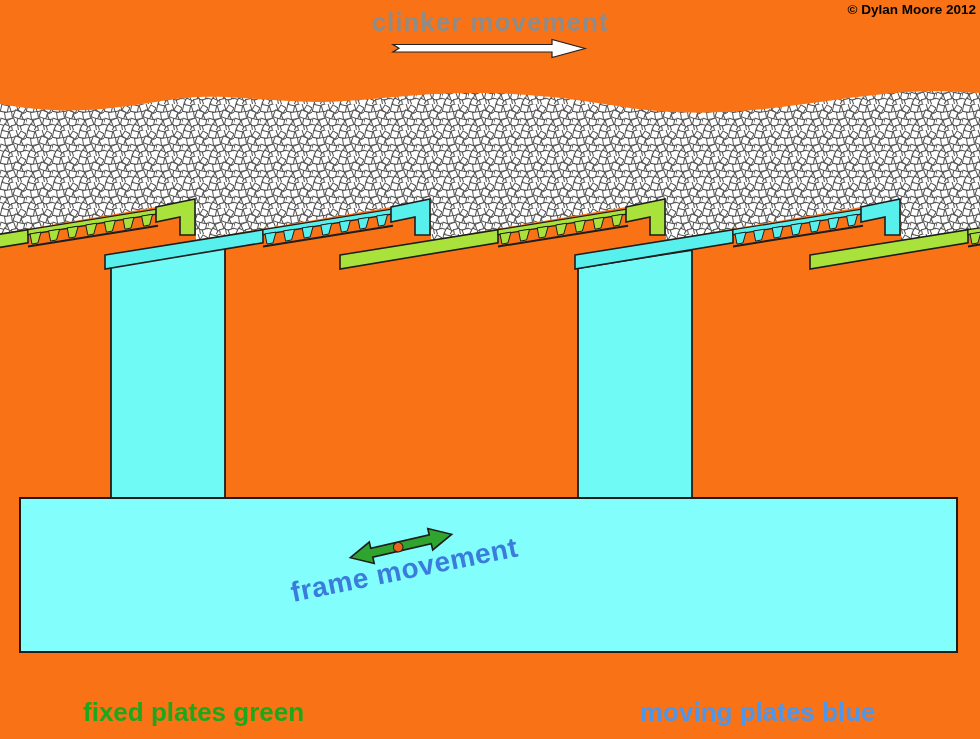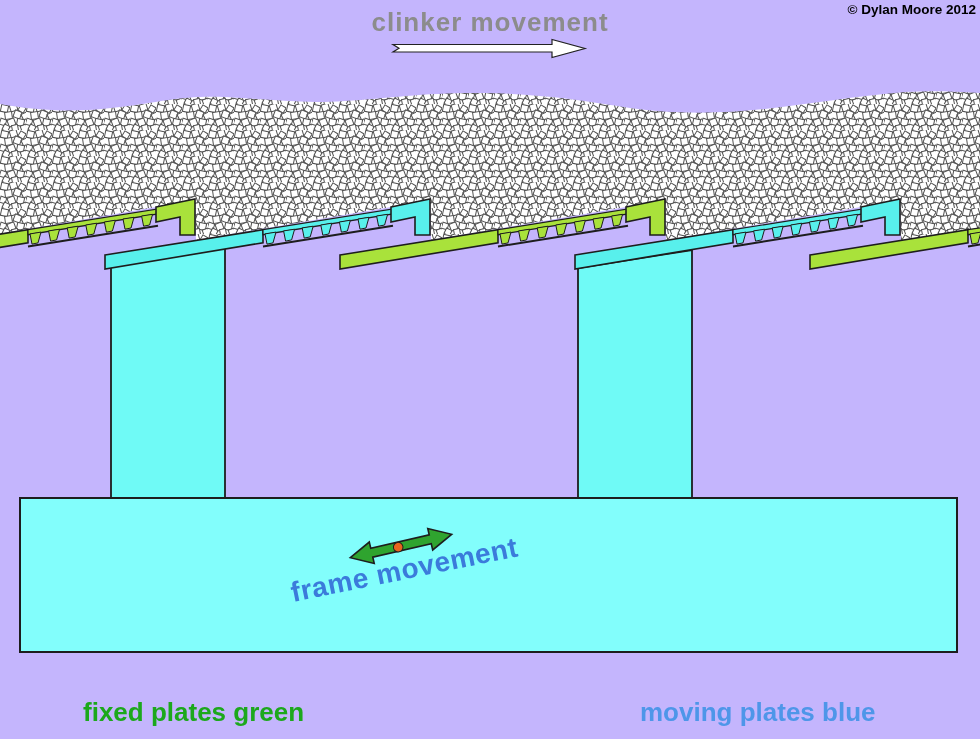--- a/index.html
+++ b/index.html
@@ -1,16 +1,16 @@
 <!DOCTYPE html>
 <html><head>
 <meta charset="utf-8">
 <style>
   html,body{margin:0;padding:0;background:#ffffff;}
-  .stage{position:relative;width:980px;height:739px;background:#c4b5fd;overflow:hidden;}
+  .stage{position:relative;width:980px;height:739px;background:#f97316;overflow:hidden;}
   svg{display:block;}
   text{font-family:"Liberation Sans","DejaVu Sans",sans-serif;font-weight:bold;}
   .title-text{font-size:26px;letter-spacing:1px;}
   .copyright-text{font-size:13.5px;}
   .legend-text{font-size:26px;}
   .frame-text{font-size:28px;letter-spacing:0.5px;}
 </style>
 </head>
 <body>
 

